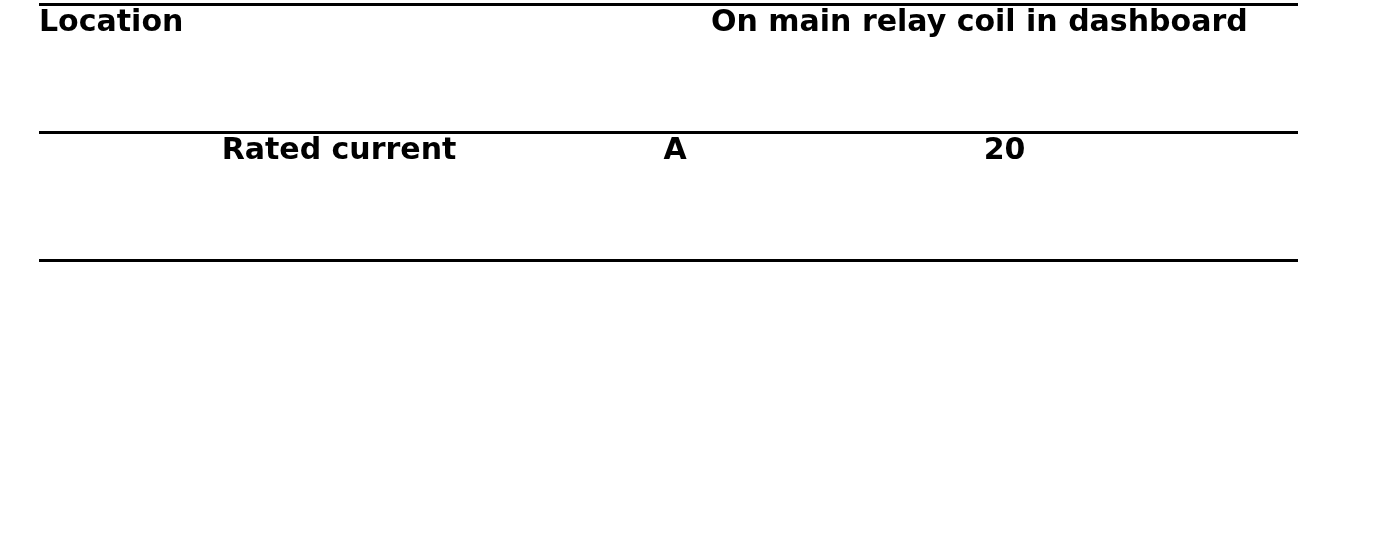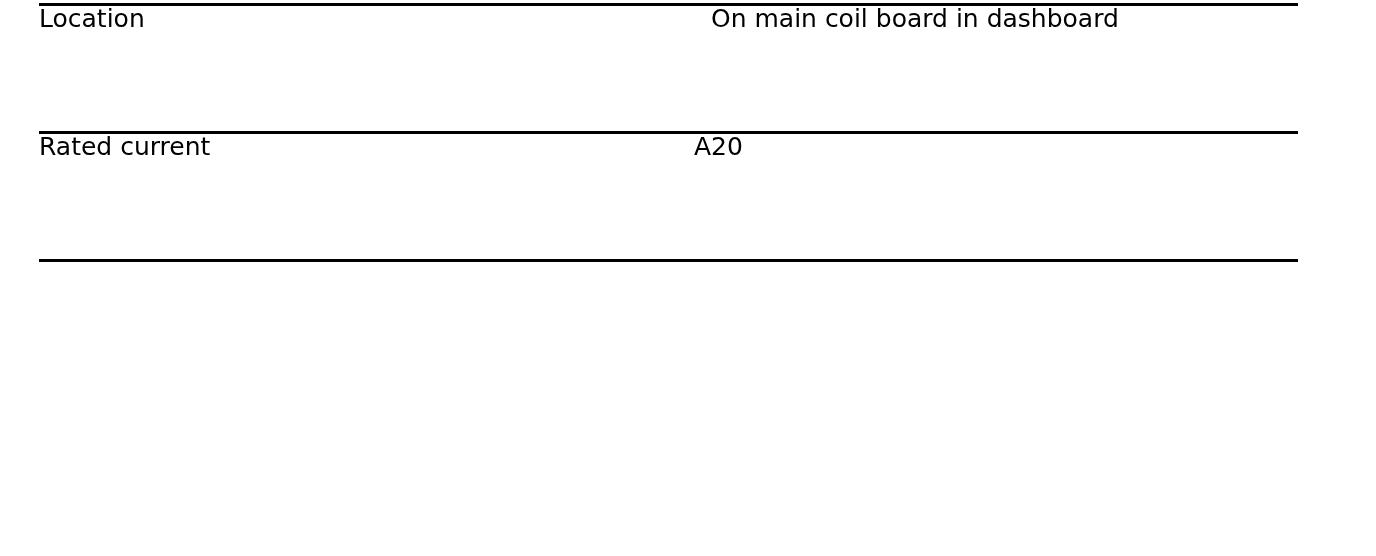--- a/index.html
+++ b/index.html
@@ -32,32 +32,33 @@
   }
 
   .spec-table tr {
     height: 128px;
   }
 
   .spec-table td {
     border: 0;
     padding: 0;
     vertical-align: top;
-    font-size: 25px;
+    font-size: 30px;
     line-height: 1;
-    font-weight: 400;
+    font-weight: 700;
     white-space: nowrap;
   }
 
   
   .spec-table tr > td {
     border-top: 3px solid #000000;
   }
   .spec-table tr:last-child > td {
     border-bottom: 3px solid #000000;
+    text-align: center;
   }
 
   
   .col-name  { width: 600px; }
   .col-unit  { width: 72px; }
   .col-value { width: 587px; }
 
   
   .cell-name {
     padding-left: 9px;
@@ -84,21 +85,21 @@
     <colgroup>
       <col class="col-name">
       <col class="col-unit">
       <col class="col-value">
     </colgroup>
     <tbody>
 
       <tr>
         <td class="cell-name">Location</td>
         <td class="cell-unit"></td>
-        <td class="cell-value">On main coil board in dashboard</td>
+        <td class="cell-value">On main relay coil in dashboard</td>
       </tr>
 
 
 
       <tr>
         <td class="cell-name">Rated current</td>
         <td class="cell-unit">A</td>
         <td class="cell-value">20</td>
       </tr>
 

